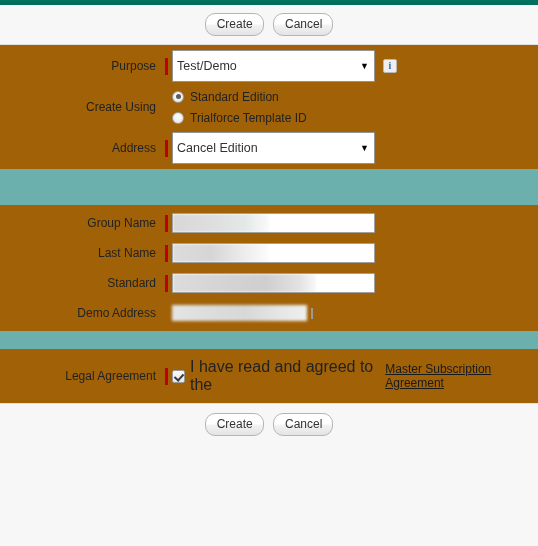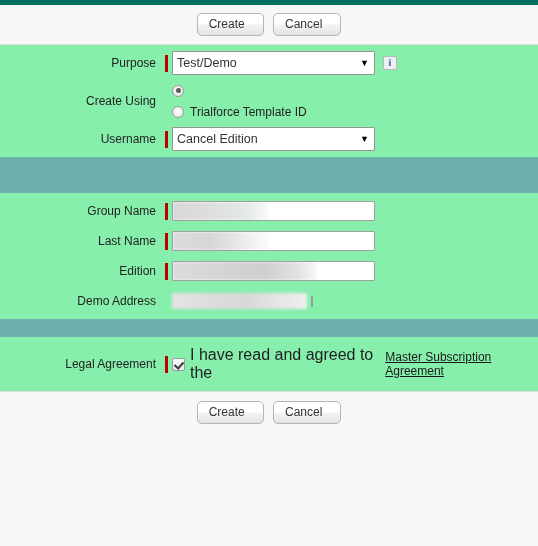--- a/index.html
+++ b/index.html
@@ -42,36 +42,36 @@
     padding-top: 9px;
     padding-bottom: 9px;
   }
   .btn {
     display: inline-block;
     font-family: "Liberation Sans", sans-serif;
     font-size: 12px;
     color: #333333;
     background: linear-gradient(to bottom, #ffffff 0%, #ffffff 45%, #f2f2f2 55%, #e4e4e4 100%);
     border: 1px solid #b5b5b5;
-    border-radius: 5px;
-    padding: 3px 18px 4px 11px;
+    border-radius: 10px;
+    padding: 3px 10px 4px 11px;
     margin: 0 3px;
     cursor: pointer;
     line-height: 14px;
     box-shadow: 0 1px 0 rgba(255,255,255,0.7) inset;
   }
   
   .teal-bar {
     height: 18px;
     background: #6bb0ac;
     width: 100%;
   }
   
   .section {
-    background: #86efac;
+    background: #a16207;
   }
   .row {
     display: flex;
     align-items: center;
     min-height: 26px;
     padding: 1px 0;
   }
   .row-label {
     width: 165px;
     text-align: right;
@@ -98,21 +98,21 @@
     display: inline-block;
     width: 3px;
     height: 17px;
     margin-right: 4px;
     flex: 0 0 auto;
   }
   
   .sel {
     position: relative;
     width: 203px;
-    height: 24px;
+    height: 32px;
     box-sizing: border-box;
     border: 1px solid #949494;
     background: #ffffff;
     border-radius: 1px;
     display: flex;
     align-items: center;
   }
   .sel-value {
     padding-left: 4px;
     font-size: 12.5px;
@@ -289,33 +289,34 @@
 
     <div class="pad-xs"></div>
 
     <div class="row">
       <div class="row-label">Create Using</div>
       <div class="row-field">
         <span class="req-spacer"></span>
         <div>
           <div class="radio-row">
             <span class="radio checked"></span>
+            <span class="radio-label">Standard Edition</span>
           </div>
           <div class="radio-row">
             <span class="radio"></span>
             <span class="radio-label">Trialforce Template ID</span>
           </div>
         </div>
       </div>
     </div>
 
     <div class="pad-xs"></div>
 
     <div class="row">
-      <div class="row-label">Username</div>
+      <div class="row-label">Address</div>
       <div class="row-field">
         <span class="req-bar"></span>
         <div class="sel">
           <span class="sel-value">Cancel Edition</span>
           <span class="sel-arrow">▼</span>
         </div>
       </div>
     </div>
 
     <div class="pad-sm"></div>
@@ -347,21 +348,21 @@
         <span class="req-bar"></span>
         <div class="inp">
           <div class="redact r-last"></div>
         </div>
       </div>
     </div>
 
     <div class="pad-xs"></div>
 
     <div class="row">
-      <div class="row-label">Edition</div>
+      <div class="row-label">Standard</div>
       <div class="row-field">
         <span class="req-bar"></span>
         <div class="inp">
           <div class="redact r-user"></div>
         </div>
       </div>
     </div>
 
     <div class="pad-xs"></div>
 

